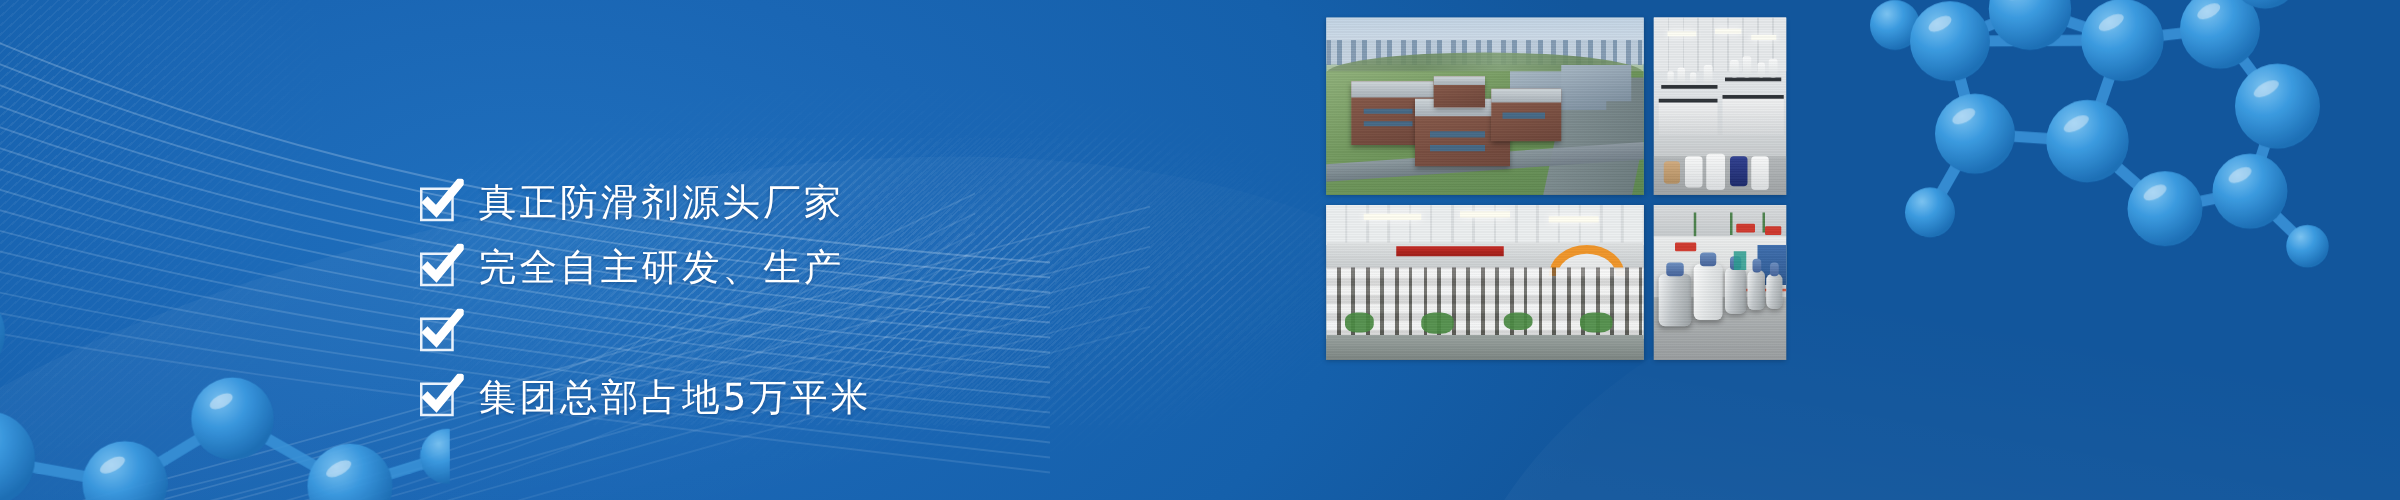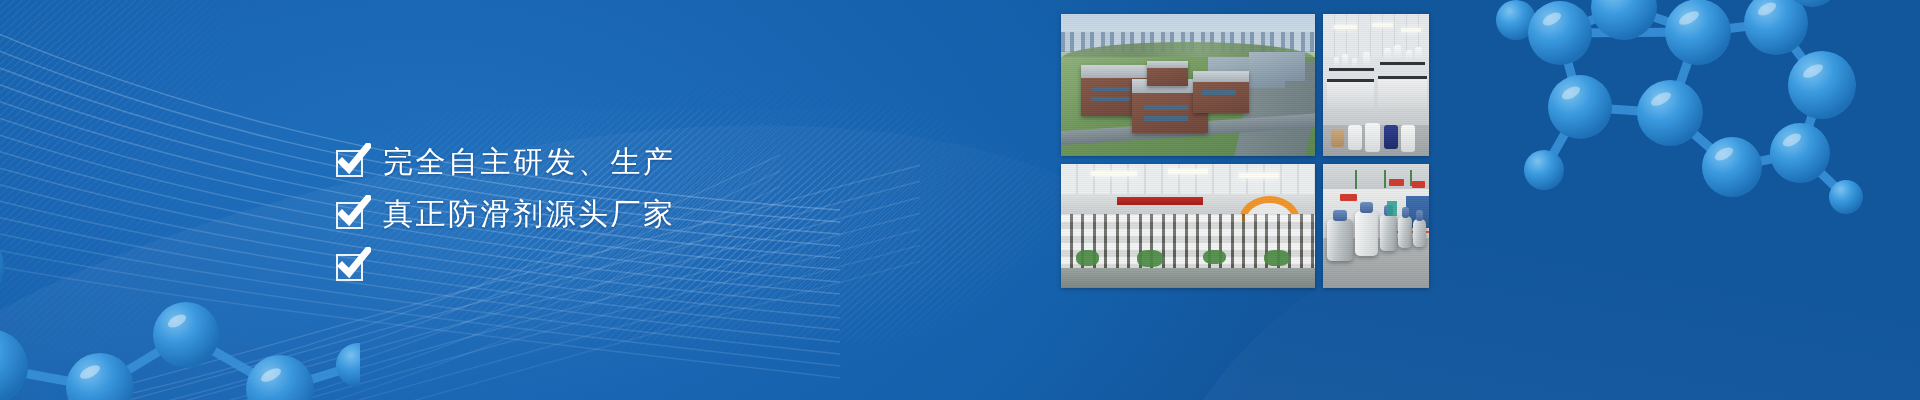--- a/index.html
+++ b/index.html
@@ -390,42 +390,51 @@
 
   <div class="bullets">
 
     <div class="bullet">
       <span class="checkbox">
         <span class="box"></span>
         <svg width="36" height="36" viewBox="0 0 36 36">
           <path d="M7 19 L14 26 L33 3" fill="none" stroke="#ffffff" stroke-width="7" stroke-linecap="square" stroke-linejoin="miter"></path>
         </svg>
       </span>
-      <span class="bullet-text">完全自主研发、生产</span>
+      <span class="bullet-text">真正防滑剂源头厂家</span>
     </div>
 
     <div class="bullet">
       <span class="checkbox">
         <span class="box"></span>
         <svg width="36" height="36" viewBox="0 0 36 36">
           <path d="M7 19 L14 26 L33 3" fill="none" stroke="#ffffff" stroke-width="7" stroke-linecap="square" stroke-linejoin="miter"></path>
         </svg>
       </span>
-      <span class="bullet-text">真正防滑剂源头厂家</span>
+      <span class="bullet-text">完全自主研发、生产</span>
     </div>
 
     <div class="bullet">
       <span class="checkbox">
         <span class="box"></span>
         <svg width="36" height="36" viewBox="0 0 36 36">
           <path d="M7 19 L14 26 L33 3" fill="none" stroke="#ffffff" stroke-width="7" stroke-linecap="square" stroke-linejoin="miter"></path>
         </svg>
       </span>
     </div>
 
+    <div class="bullet">
+      <span class="checkbox">
+        <span class="box"></span>
+        <svg width="36" height="36" viewBox="0 0 36 36">
+          <path d="M7 19 L14 26 L33 3" fill="none" stroke="#ffffff" stroke-width="7" stroke-linecap="square" stroke-linejoin="miter"></path>
+        </svg>
+      </span>
+      <span class="bullet-text">集团总部占地5万平米</span>
+    </div>
 
   </div>
 
   <div class="photo-grid">
 
     <div class="photo ph-campus">
       <div class="sky"></div>
       <div class="skyline"></div>
       <div class="hills"></div>
       <div class="field"></div>

